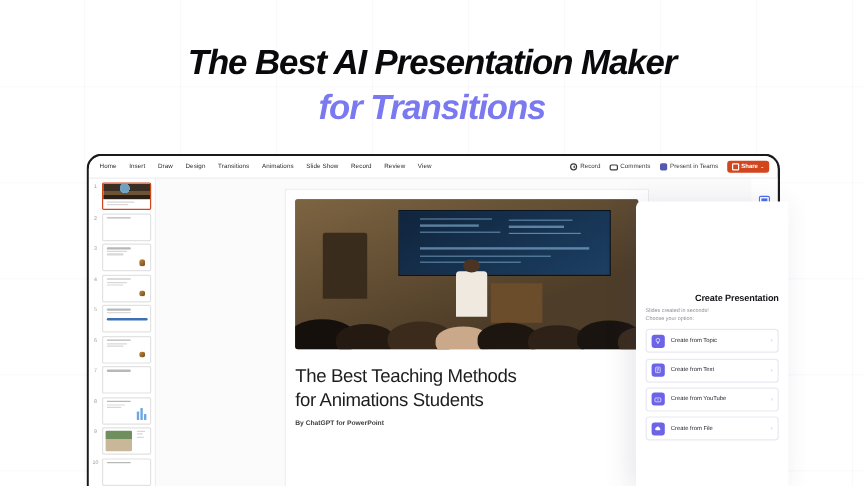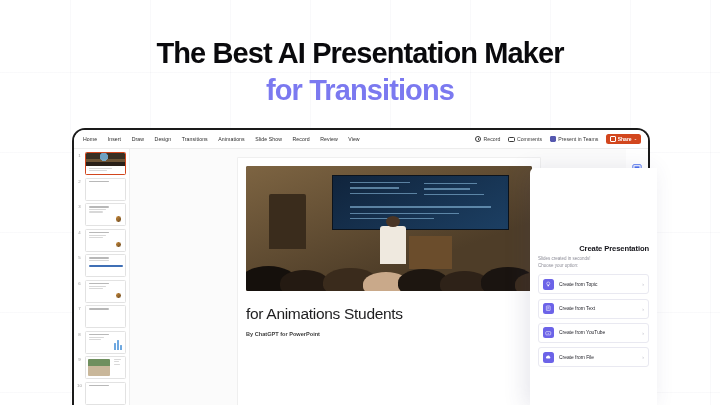--- a/index.html
+++ b/index.html
@@ -15,20 +15,21 @@
     background-image:
       linear-gradient(to right, rgba(120,120,160,0.045) 1px, transparent 1px),
       linear-gradient(to bottom, rgba(120,120,160,0.045) 1px, transparent 1px);
     background-size: 80px 80px;
     background-position: -10px -8px;
   }
   .hero {
     position: absolute; top: 36px; left: 0; right: 0;
     text-align: center;
     z-index: 3;
+    font-style: italic;
   }
   .hero-l1 {
     font-size: 29px; font-weight: bold; color: #0a0a0d;
     letter-spacing: -0.9px; line-height: 1.18;
   }
   .hero-l2 {
     font-size: 29px; font-weight: bold; color: #7B79F0;
     letter-spacing: -0.9px; line-height: 1.18; margin-top: 3px;
   }
 
@@ -374,20 +375,21 @@
               <i style="left: 27%; width: 19%; height: 28px; background: rgb(58, 43, 28);"></i>
               <i style="left: 41%; width: 16%; height: 24px; background: rgb(201, 169, 138);"></i>
               <i style="left: 53%; width: 18%; height: 27px; background: rgb(29, 22, 16);"></i>
               <i style="left: 68%; width: 17%; height: 25px; background: rgb(46, 34, 24);"></i>
               <i style="left: 82%; width: 19%; height: 29px; background: rgb(26, 20, 16);"></i>
               <i style="left: 94%; width: 16%; height: 24px; background: rgb(59, 44, 30);"></i>
             </div>
         </div>
 
         <div class="slide-title">
+          <div>The Best Teaching Methods</div>
           <div>for Animations Students</div>
         </div>
         <div class="slide-by">By ChatGPT for PowerPoint</div>
       </div>
 
       <div class="rail" id="rail">
           <div class="rail-ico active"><svg viewBox="0 0 12 12" width="10" height="10">
               <rect x="1" y="2" width="10" height="7" rx="1.4" fill="none" stroke="#4a6ef0" stroke-width="1.1"></rect>
               <rect x="3" y="4" width="6" height="3" fill="#4a6ef0"></rect>
             </svg></div>

